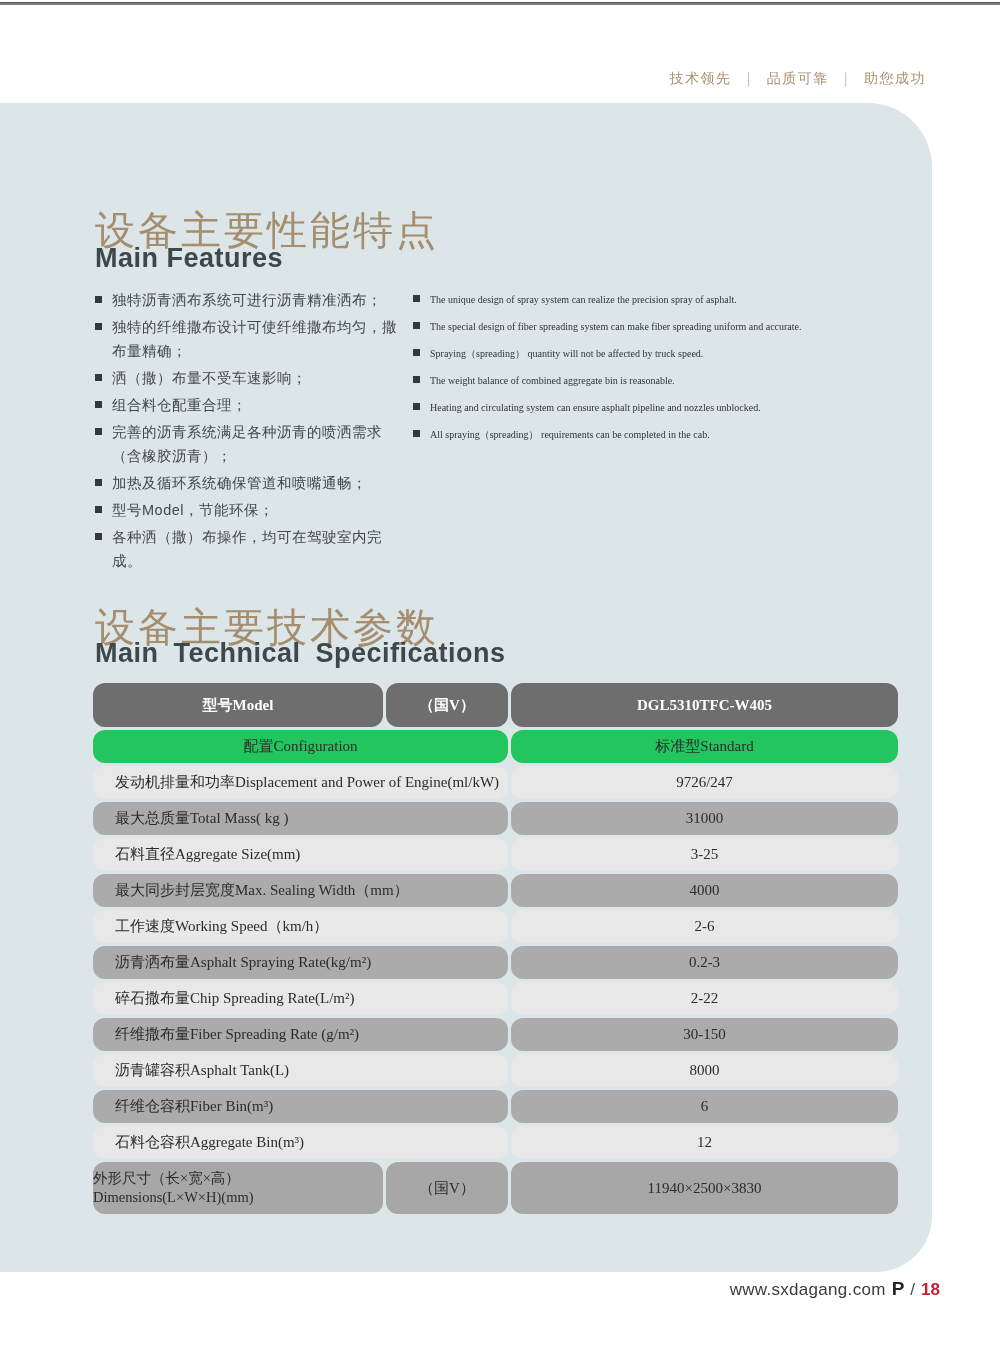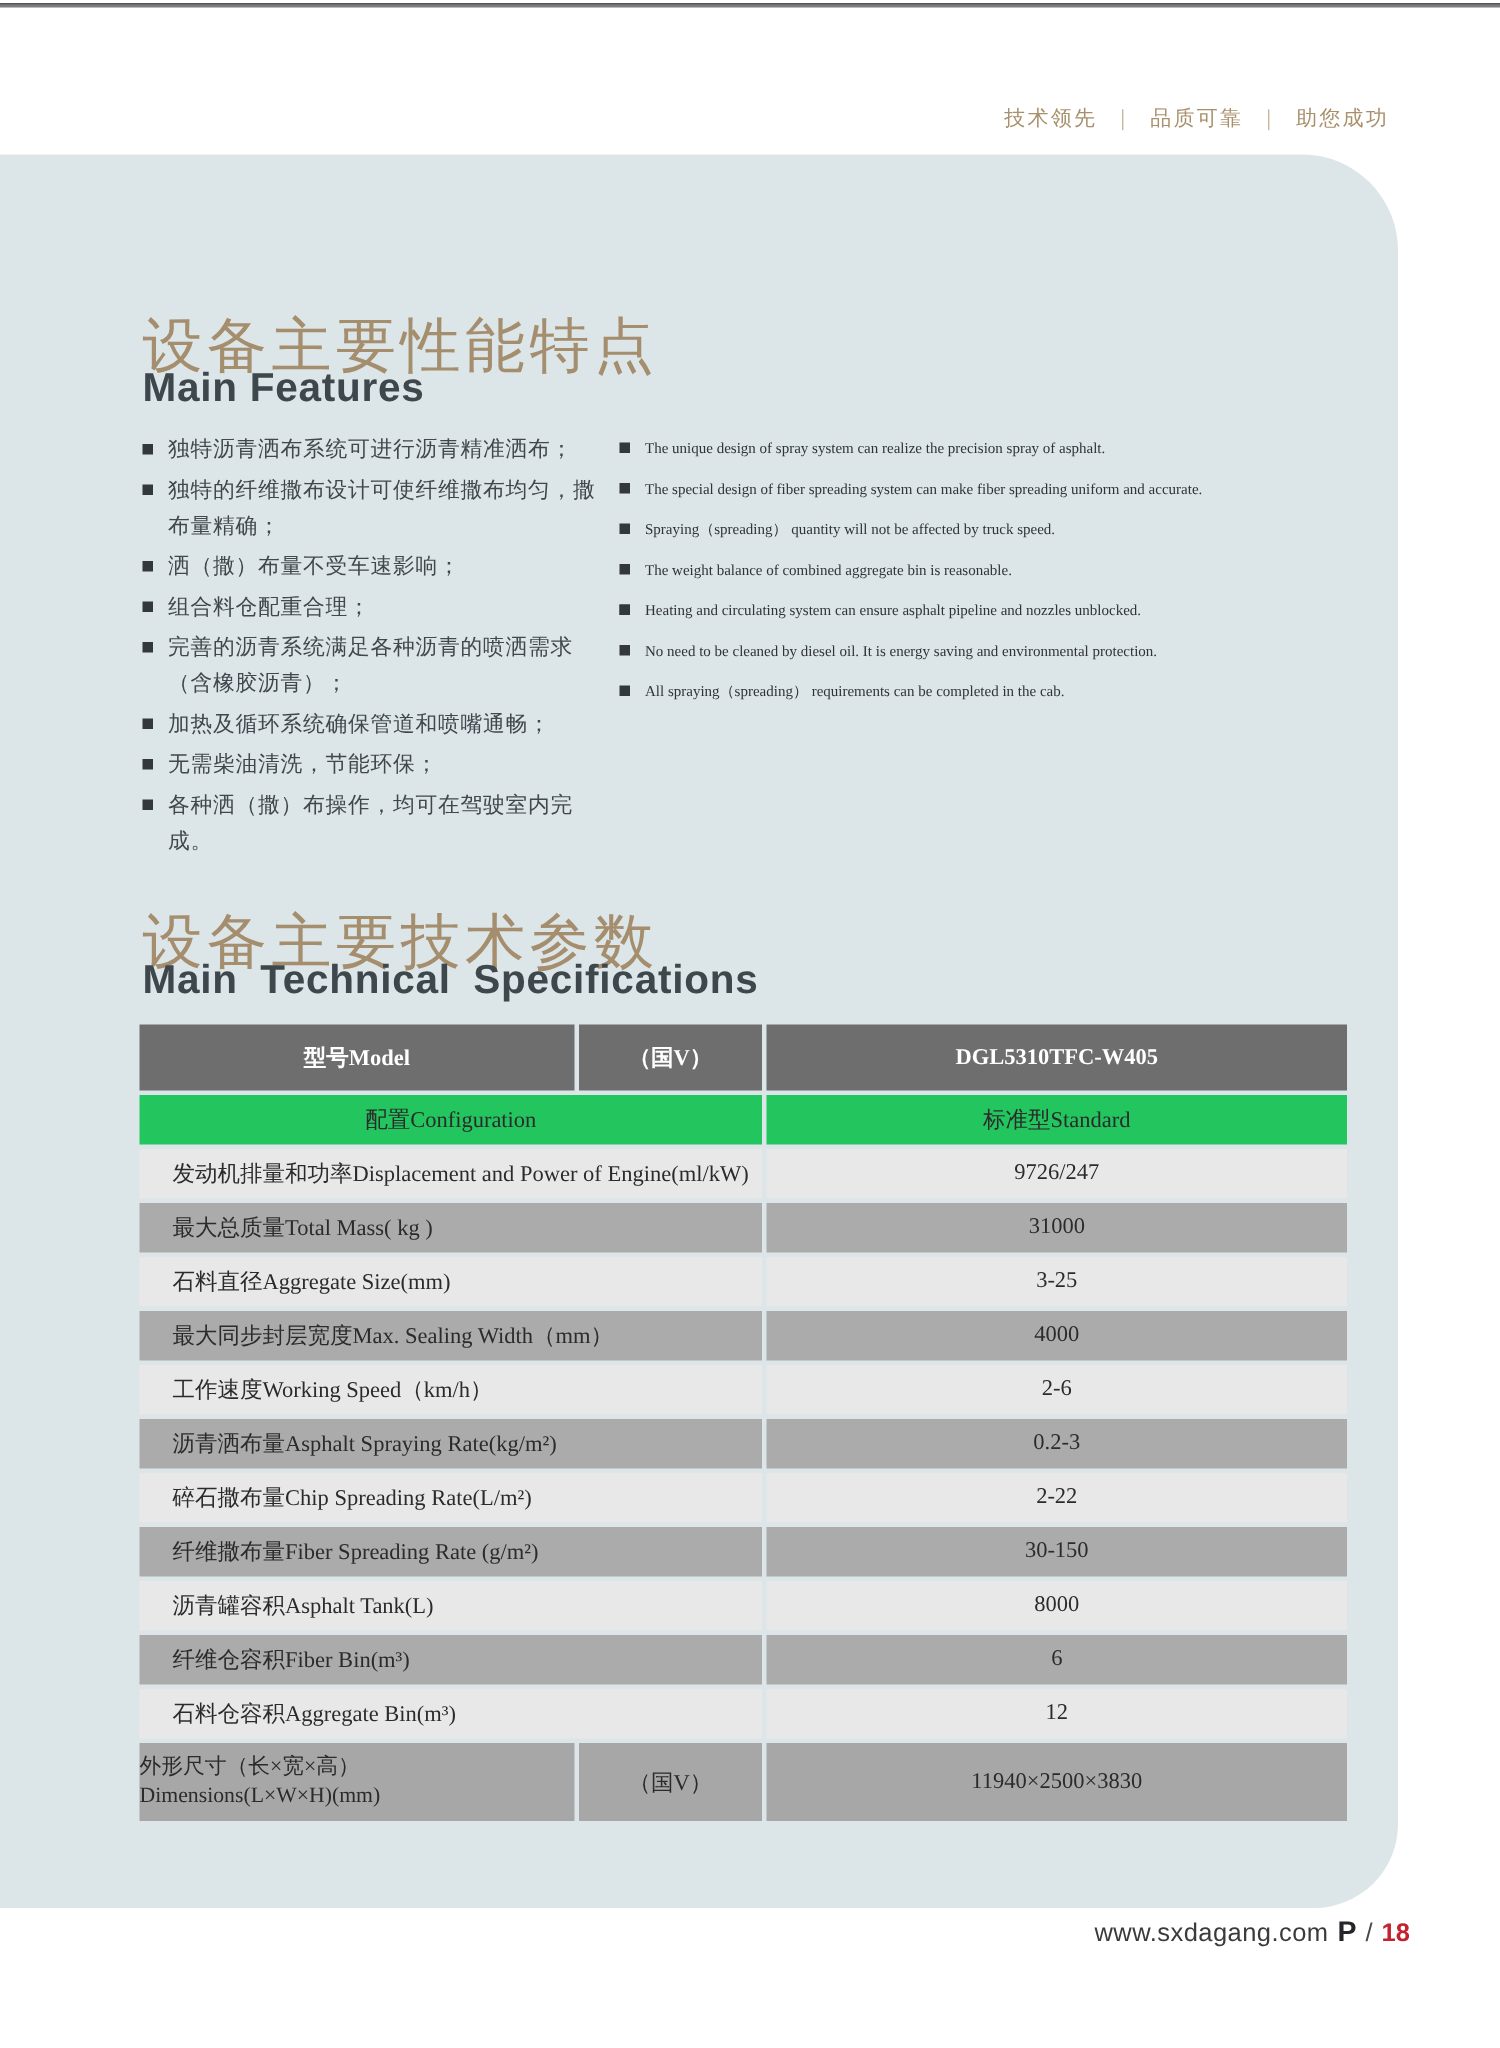--- a/index.html
+++ b/index.html
@@ -56,21 +56,21 @@
     text-align:justify;
   }
   #bullets-en li { margin-bottom:3px; }
   #bullets-en .sq { top:7px; }
 
   .spec-table {
     position:absolute; left:93px; top:683px; width:805px;
     font-family:"Liberation Serif", serif; font-size:15px; color:#2b2b2b;
   }
   .trow { display:flex; gap:3px; margin-bottom:3px; }
-  .cell { display:flex; align-items:center; }
+  .cell { display:flex; align-items:center;border-radius:12px; }
   .c-label { width:415px; padding-left:22px; }
   .c-label-sm { width:290px; }
   .c-mid { width:122px; justify-content:center; }
   .c-val { width:387px; justify-content:center; }
   .row-head { height:44px; }
   .row-head .cell { background:#6e6e6e; color:#ffffff; font-weight:bold; justify-content:center; padding-left:0; }
   .row-cfg  { height:33px; }
   .row-cfg .cell { background:#22c55e; justify-content:center; padding-left:0; }
   .row-data { height:33px; }
   .row-data.light .cell { background:#e8e8e8; }
@@ -103,32 +103,31 @@
 <div class="title-zh" id="features-title-zh">设备主要性能特点</div>
 <div class="title-en" id="features-title-en">Main Features</div>
 
 <ul class="bullets" id="bullets-zh">
   <li><span class="sq"></span><span>独特沥青洒布系统可进行沥青精准洒布；</span></li>
   <li><span class="sq"></span><span>独特的纤维撒布设计可使纤维撒布均匀，撒布量精确；</span></li>
   <li><span class="sq"></span><span>洒（撒）布量不受车速影响；</span></li>
   <li><span class="sq"></span><span>组合料仓配重合理；</span></li>
   <li><span class="sq"></span><span>完善的沥青系统满足各种沥青的喷洒需求（含橡胶沥青）；</span></li>
   <li><span class="sq"></span><span>加热及循环系统确保管道和喷嘴通畅；</span></li>
-  <li><span class="sq"></span><span>无需柴油清洗，节能环保；</span></li>
+  <li><span class="sq"></span><span>型号Model，节能环保；</span></li>
   <li><span class="sq"></span><span>各种洒（撒）布操作，均可在驾驶室内完成。</span></li>
 </ul>
 
 <ul class="bullets" id="bullets-en">
   <li><span class="sq"></span><span>The unique design of spray system can realize the precision spray of asphalt.</span></li>
   <li><span class="sq"></span><span>The special design of fiber spreading system can make fiber spreading uniform and accurate.</span></li>
   <li><span class="sq"></span><span>Spraying（spreading） quantity will not be affected by truck speed.</span></li>
   <li><span class="sq"></span><span>The weight balance of combined aggregate bin is reasonable.</span></li>
   <li><span class="sq"></span></li>
   <li><span class="sq"></span><span>Heating and circulating system can ensure asphalt pipeline and nozzles unblocked.</span></li>
-  <li><span class="sq"></span><span>No need to be cleaned by diesel oil. It is energy saving and environmental protection.</span></li>
   <li><span class="sq"></span><span>All spraying（spreading） requirements can be completed in the cab.</span></li>
 </ul>
 
 <div class="title-zh" id="specs-title-zh">设备主要技术参数</div>
 <div class="title-en" id="specs-title-en">Main Technical Specifications</div>
 
 <div class="spec-table">
 
   <div class="trow row-head">
     <div class="cell c-label-sm">型号Model</div>

